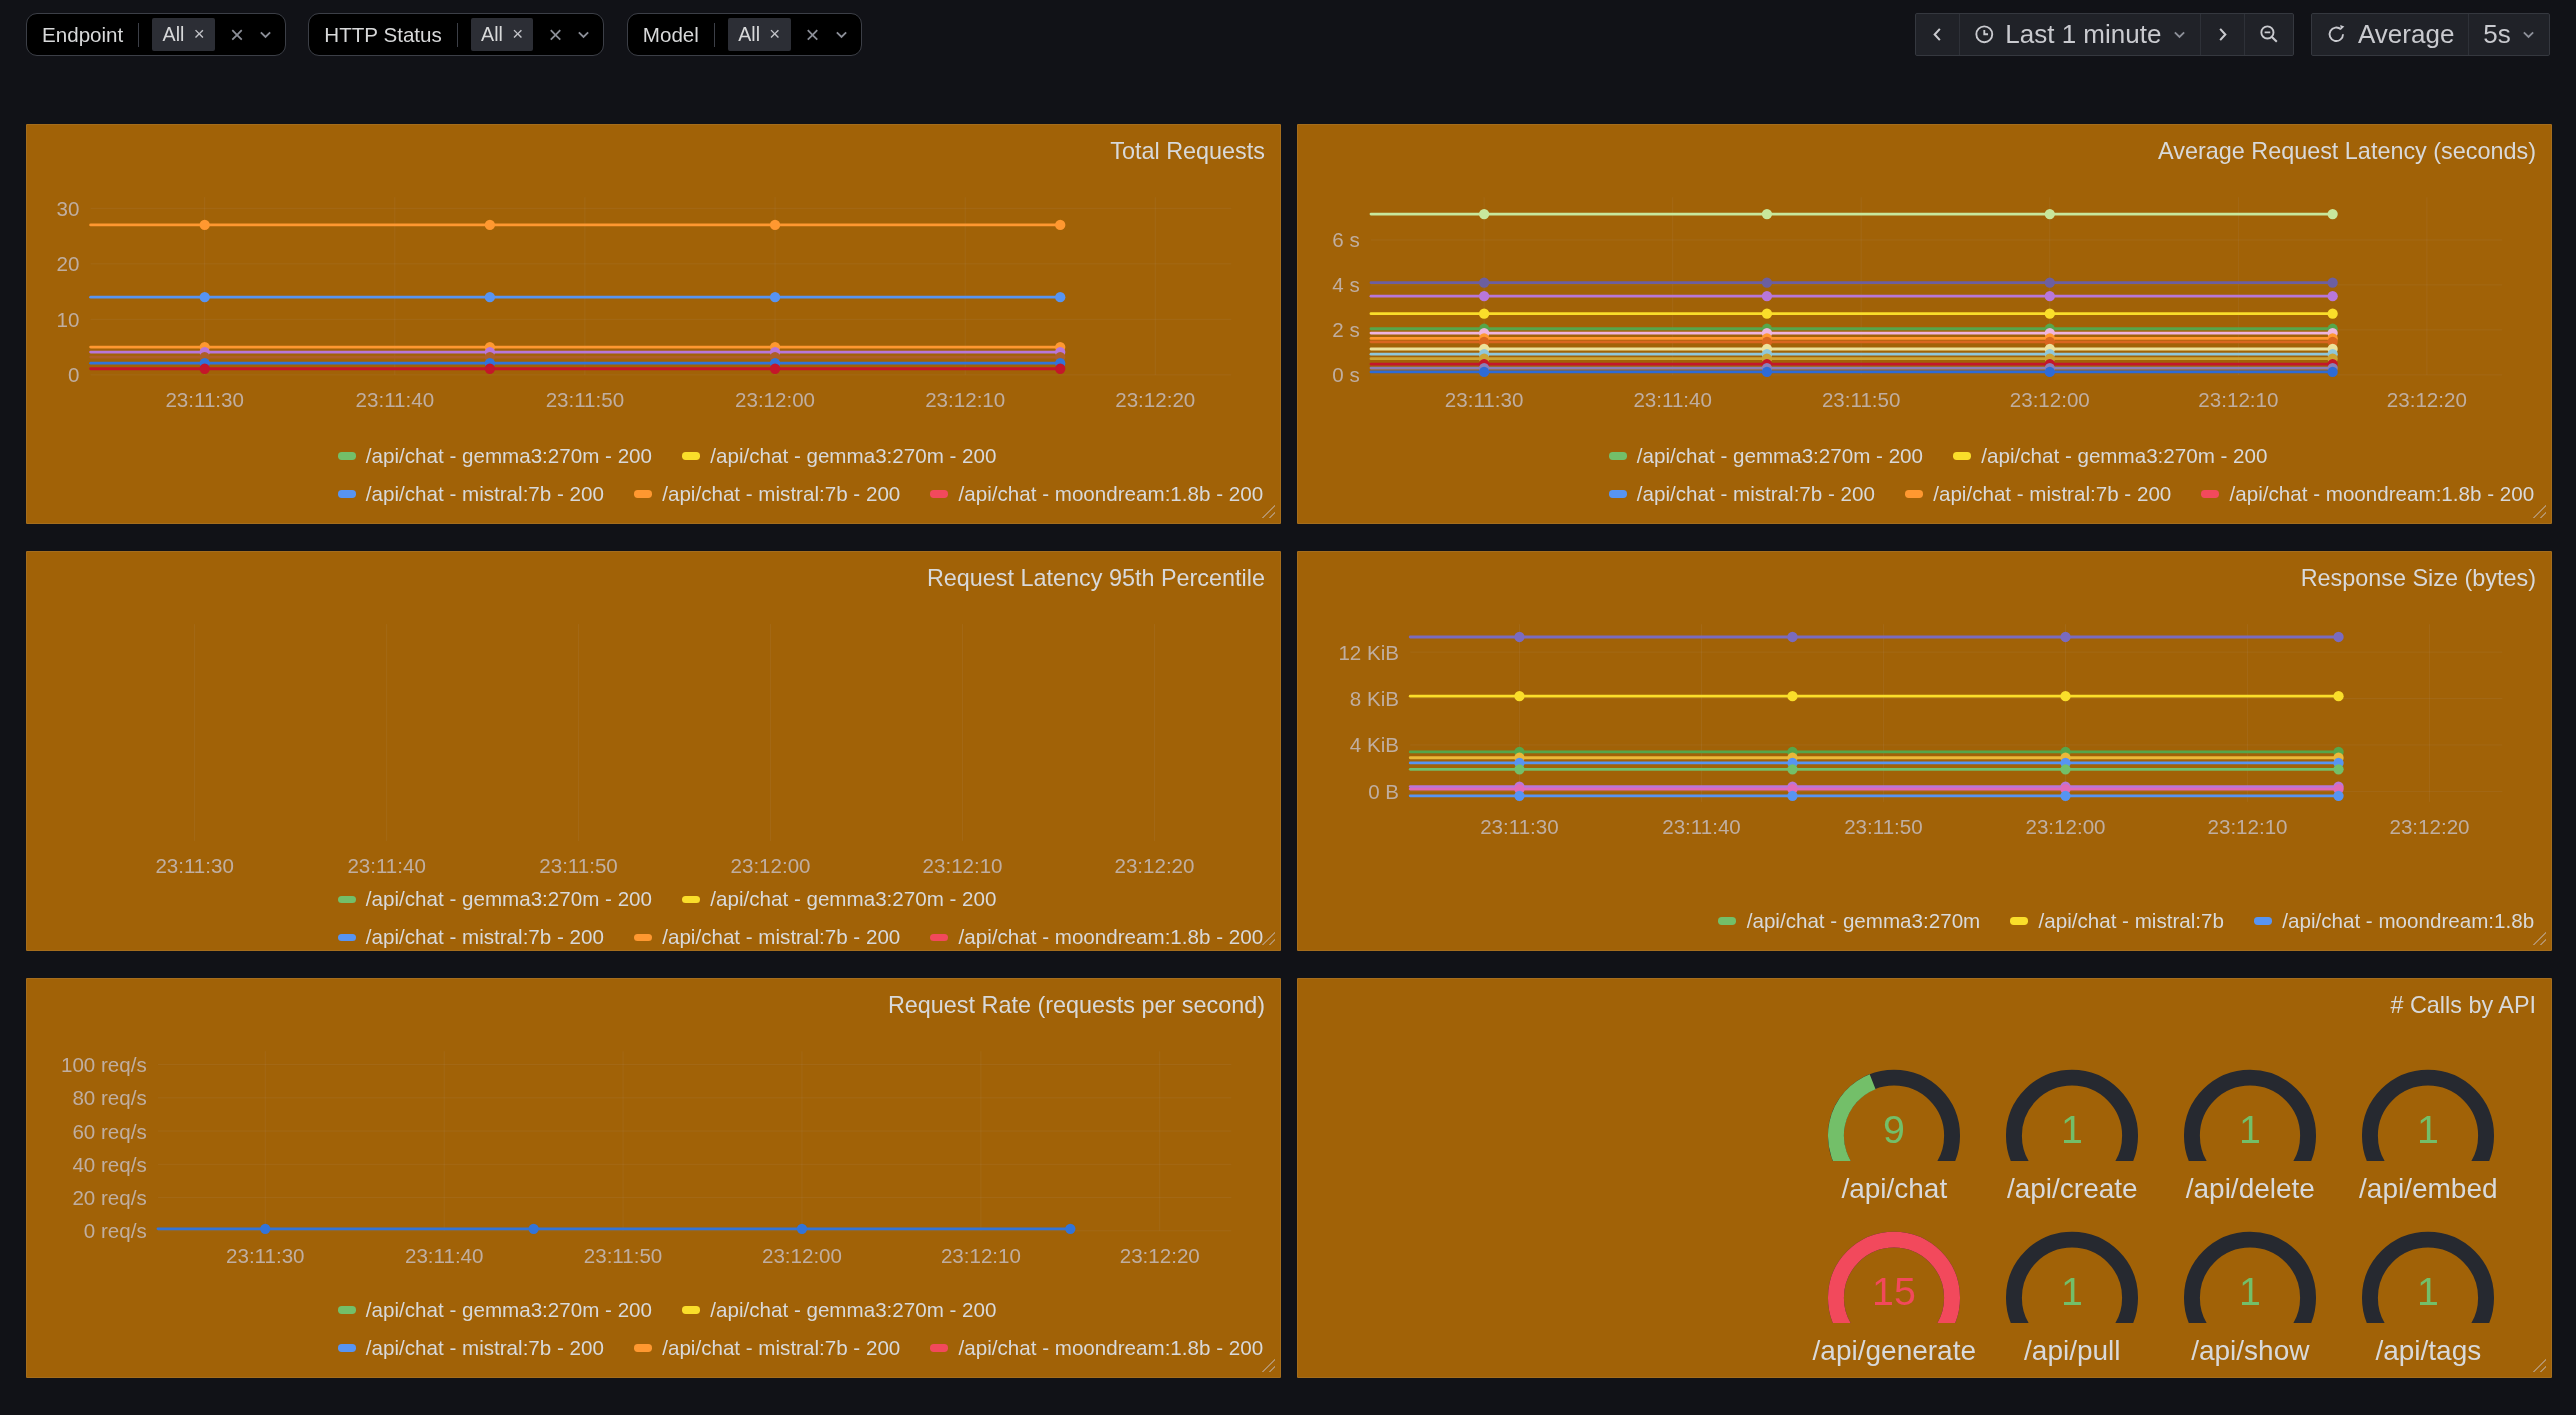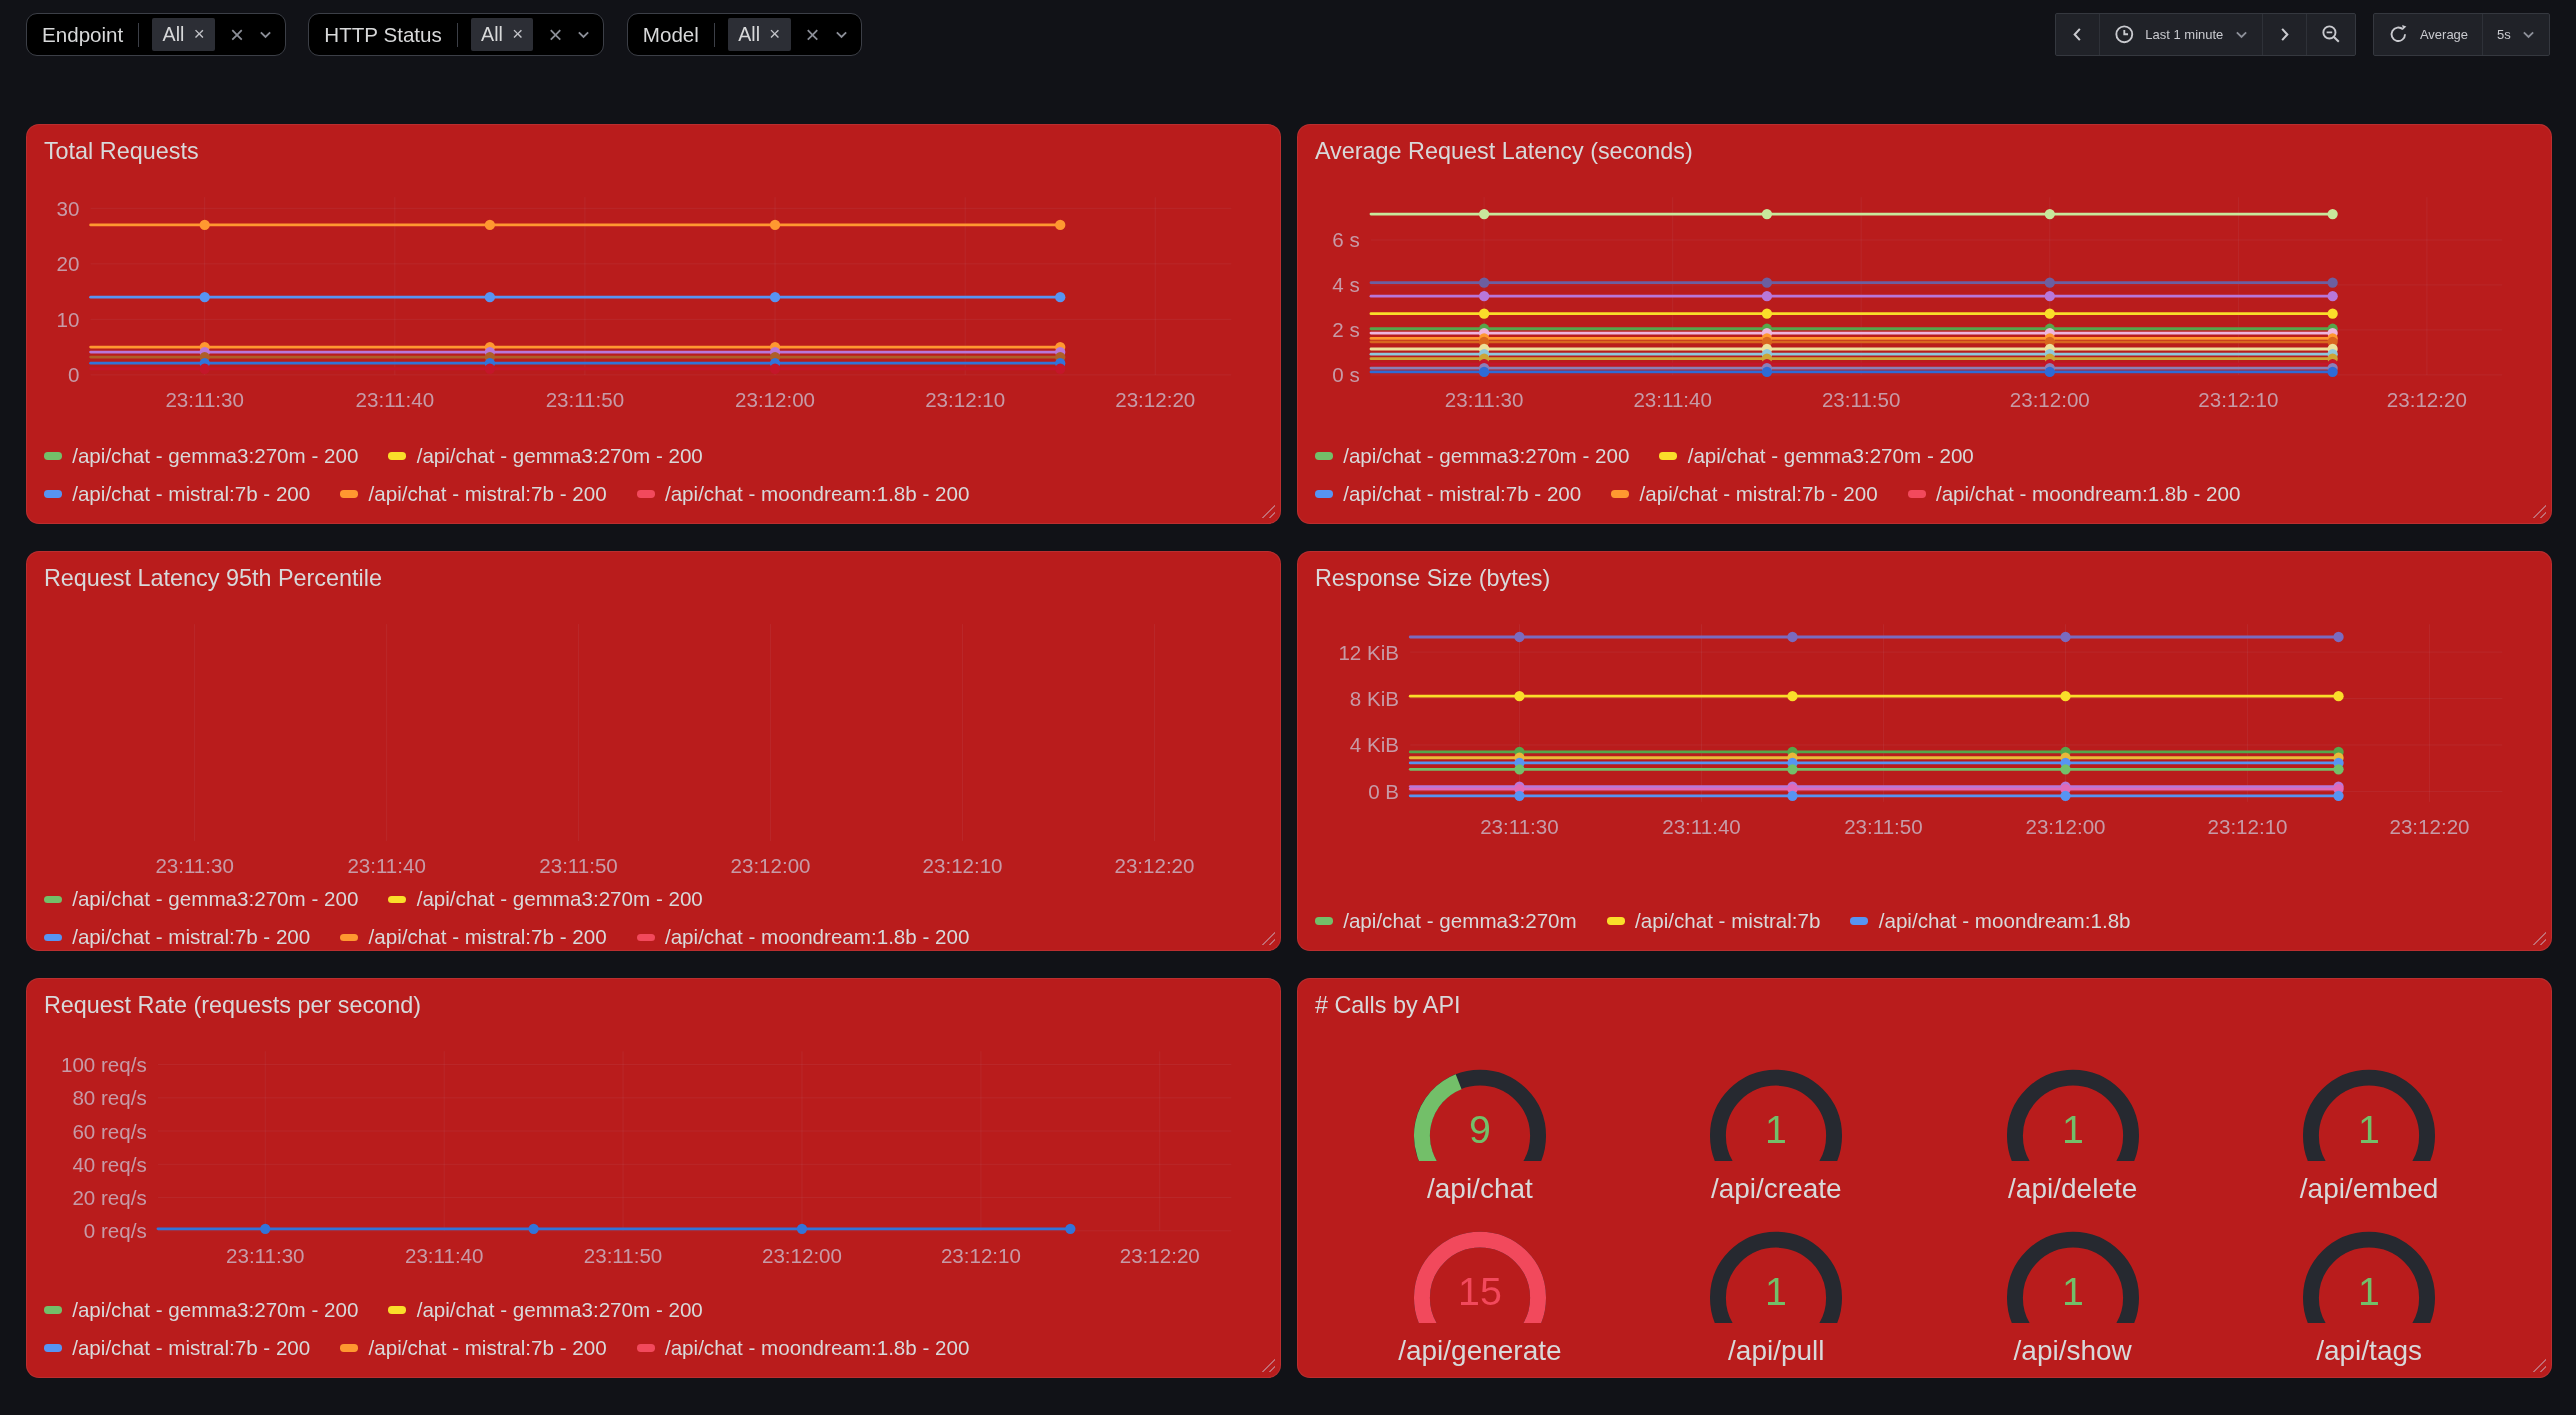--- a/index.html
+++ b/index.html
@@ -23,37 +23,37 @@
   .chip { display:inline-flex; align-items:center; gap:9.3px; background:#2c2e35; border-radius:1.9px; padding:4.7px 10.3px; font-size:19.6px; color:#d8d9da; cursor:pointer; }
   .chip-x { color:#c3c4c9; font-size:18.7px; line-height:1; }
   .clear-x { color:#8b8e97; font-size:24px; line-height:1; cursor:pointer; }
   .caret { color:#8b8e97; display:flex; align-items:center; }
 
   .time-controls { display:flex; gap:17px; }
   .tc-group { display:flex; border:0.9px solid #35383f; border-radius:1.9px; background:#202228; height:43px; overflow:hidden; }
   .tc-btn {
     display:flex; align-items:center; gap:11.2px; padding:0 14px;
     background:transparent; border:none; border-left:0.9px solid #2e3138;
-    color:#c9cacf; font-size:13px; font-family:inherit; cursor:pointer; height:100%;
+    color:#c9cacf; font-size:26px; font-family:inherit; cursor:pointer; height:100%;
   }
   .tc-btn:first-child { border-left:none; }
   .tc-btn svg { display:block; }
 
   
   .grid {
     margin:68px 26px 0 26px;
     display:grid; grid-template-columns:1fr 1fr;
     column-gap:16px; row-gap:27px;
     grid-auto-rows:400px;
   }
   .panel {
-    position:relative; background:#b91c1c;
-    border:0.9px solid rgba(204,204,220,0.10); border-radius:13px;
+    position:relative; background:#a16207;
+    border:0.9px solid rgba(204,204,220,0.10); border-radius:1px;
     padding:11.2px 15px 9.3px 15px;
-    display:flex; flex-direction:column;
+    display:flex; flex-direction:column;align-items:flex-end;
   }
   .panel-title { font-size:23.4px; font-weight:500; color:#d8d9da; margin:1.9px 0 18.7px 1.9px; cursor:pointer; }
   .chart svg { display:block; }
   svg text { font-family:"Liberation Sans", sans-serif; }
 
   .legend { margin-top:auto; display:flex; flex-direction:column; gap:14px; padding:3.7px 1.9px 7.5px 1.9px; }
   .legend-row { display:flex; gap:30px; flex-wrap:nowrap; }
   .legend-item { display:flex; align-items:center; gap:10.3px; cursor:pointer; white-space:nowrap; }
   .legend-marker { width:18px; height:7.5px; border-radius:3.7px; flex:0 0 auto; }
   .legend-label { font-size:20.6px; color:#d8d9da; }

